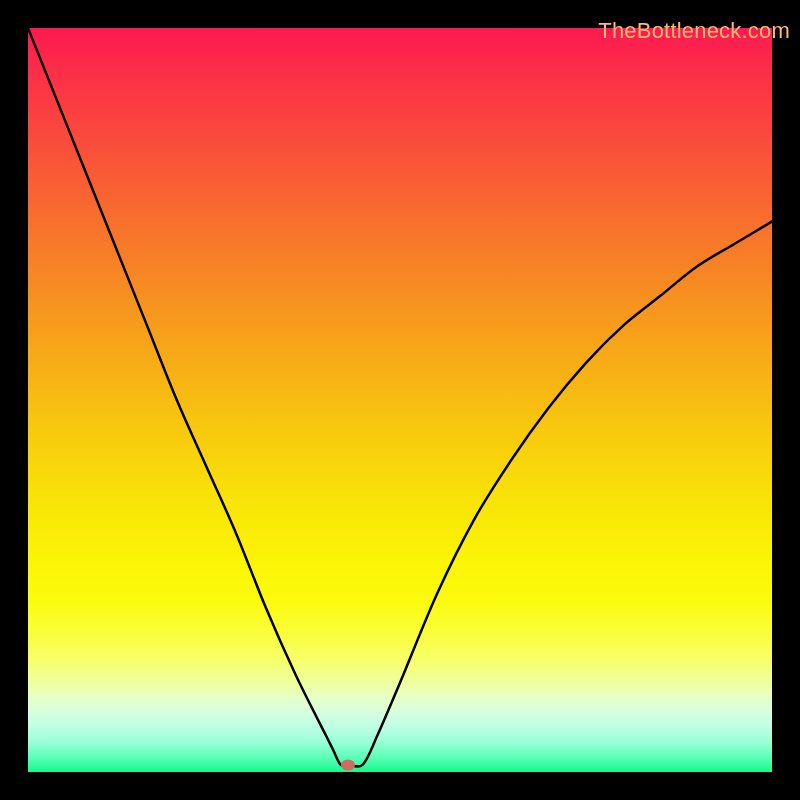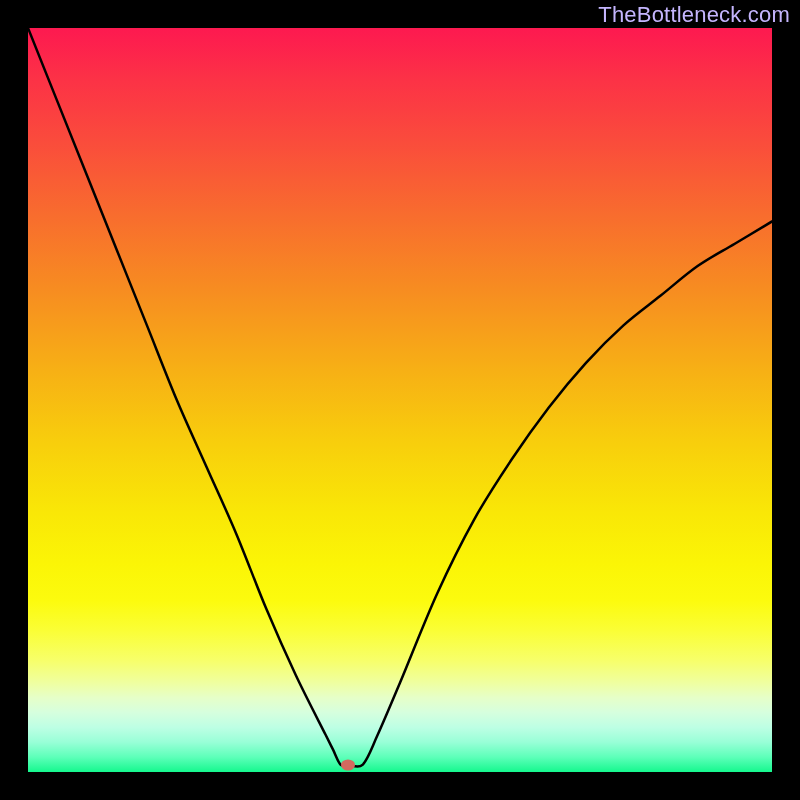--- a/index.html
+++ b/index.html
@@ -12,23 +12,23 @@
     font-family: Arial, Helvetica, sans-serif;
   }
   .frame {
     position: relative;
     width: 800px;
     height: 800px;
     background: #000;
   }
   .watermark {
     position: absolute;
-    top: 2px;
+    top: 18px;
     right: 10px;
-    color: #c4b5fd;
+    color: #fdba74;
     font-size: 22px;
     font-weight: 500;
     letter-spacing: 0.2px;
     z-index: 10;
   }
   .plot-area {
     position: absolute;
     top: 28px;
     left: 28px;
     width: 744px;

